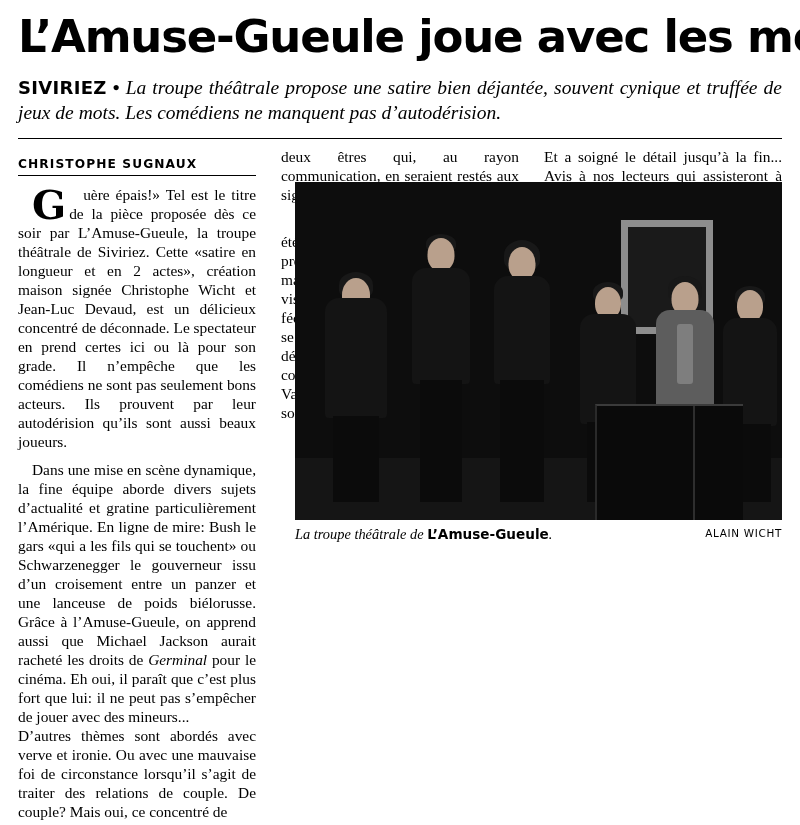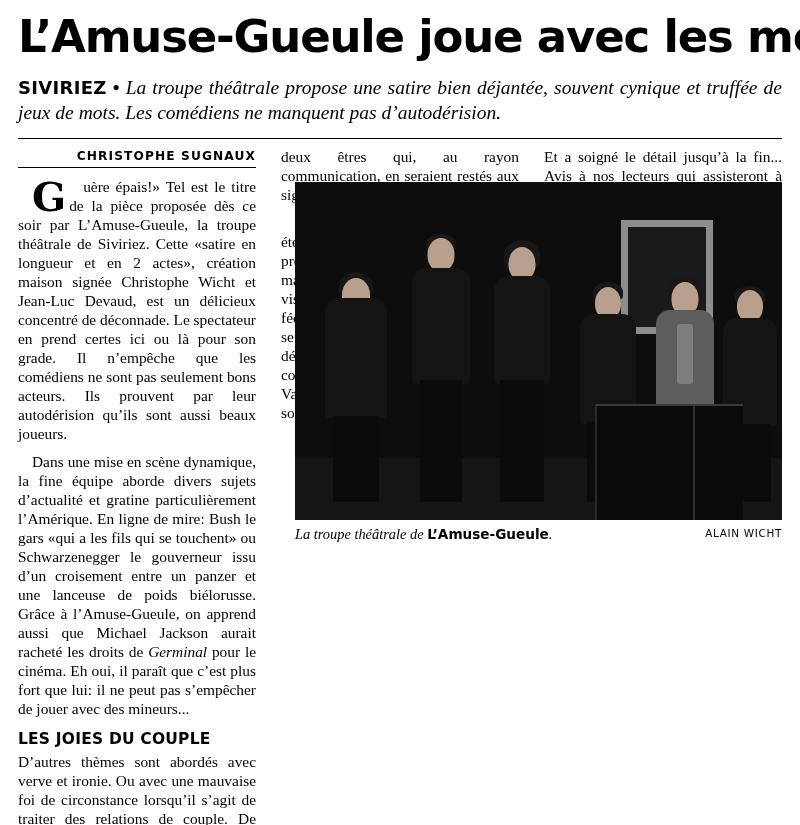--- a/index.html
+++ b/index.html
@@ -89,22 +89,22 @@
     margin: 0 0 0 0;
     text-indent: 14px;
   }
   .col p.first { text-indent: 0; }
 
   .byline {
     font-family: "DejaVu Sans", sans-serif;
     font-weight: bold;
     font-size: 12.2px;
     letter-spacing: 1.1px;
-    text-align: right;
-    margin: 0 0 3px 0;
+    text-align: left;
+    margin: 8px 0 3px 0;
     padding-top: 2px;
   }
   .byline-rule {
     border: 0;
     border-top: 1px solid #000;
     margin: 0 0 9px 0;
   }
 
   .dropcap-par {
     text-indent: 0;
@@ -288,21 +288,20 @@
       <div class="col col1">
         <div class="byline">CHRISTOPHE SUGNAUX</div>
         <hr class="byline-rule">
 
         <p class="dropcap-par"><span class="dropcap">G</span><span>uère épais!» Tel est le titre de la pièce proposée dès ce soir par L’Amuse-Gueule, la troupe théâtrale de Siviriez. Cette «satire en longueur et en 2 actes», création maison signée Christophe Wicht et Jean-Luc Devaud, est un délicieux concentré de déconnade. Le spectateur en prend certes ici ou là pour son grade. Il n’empêche que les comédiens ne sont pas seulement bons acteurs. Ils prouvent par leur autodérision qu’ils sont aussi beaux joueurs.</span></p>
 
         <div class="gap"></div>
 
         <p><span>Dans une mise en scène dynamique, la fine équipe aborde divers sujets d’actualité et gratine particulièrement l’Amérique. En ligne de mire: Bush le gars «qui a les fils qui se touchent» ou Schwarzenegger le gouverneur issu d’un croisement entre un panzer et une lanceuse de poids biélorusse. Grâce à l’Amuse-Gueule, on apprend aussi que Michael Jackson aurait racheté les droits de </span><em class="ital">Germinal</em><span> pour le cinéma. Eh oui, il paraît que c’est plus fort que lui: il ne peut pas s’empêcher de jouer avec des mineurs...</span></p>
 
-        <div class="subhead">LES JOIES DU COUPLE</div>
 
         <p class="first">D’autres thèmes sont abordés avec verve et ironie. Ou avec une mauvaise foi de circonstance lorsqu’il s’agit de traiter des relations de couple. De couple? Mais oui, ce concentré de</p>
       </div>
 
       <div class="col col2">
         <p class="first">deux êtres qui, au rayon communication, en seraient restés aux signaux de fumée.</p>
         <div class="gap"></div>
         <p><span>Le panorama n’aurait bien sûr pas été complet sans un crochet par la presse et les médias. Les séries qui ont marqué l’histoire du petit écran ont visiblement inspiré l’imagination féconde des auteurs de la pièce. Cela se traduit notamment par un doublage déjanté de </span><em class="ital">Top Models</em><span> par des comédiens amateurs du Gros-de-Vaud. Pas à dire, L’Amuse-Gueule a sorti le grand jeu.</span></p>
       </div>
 

